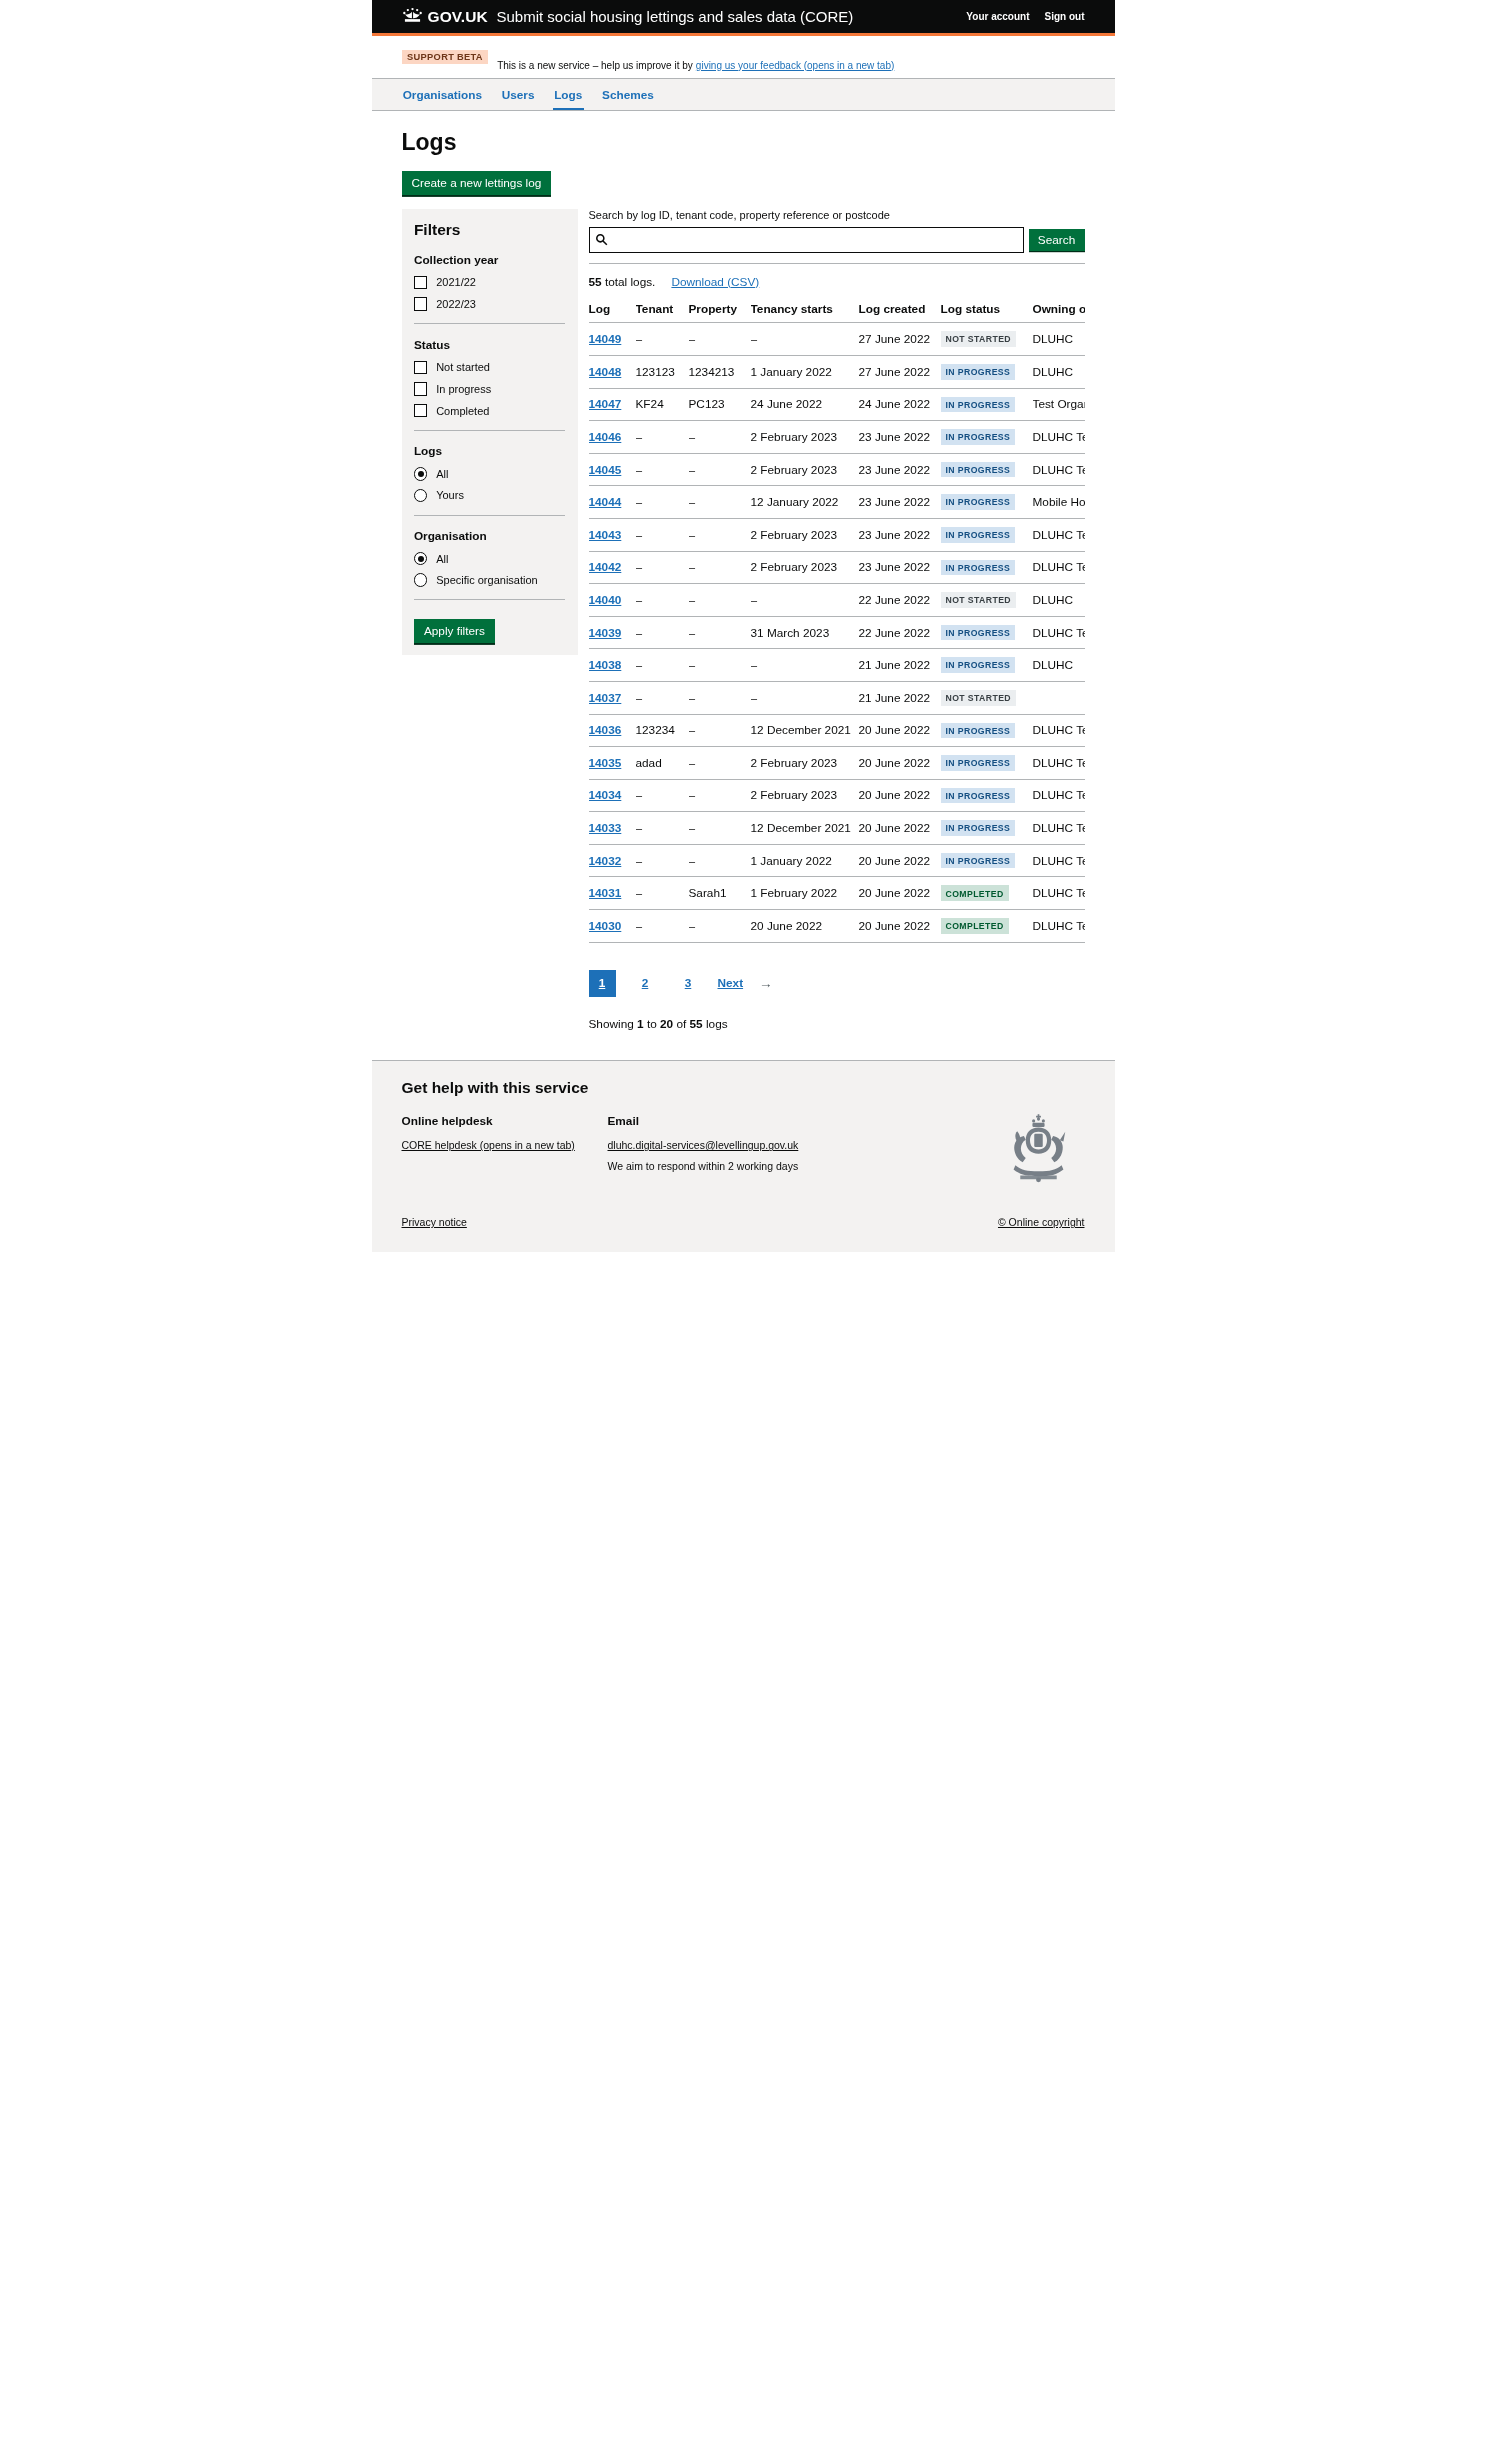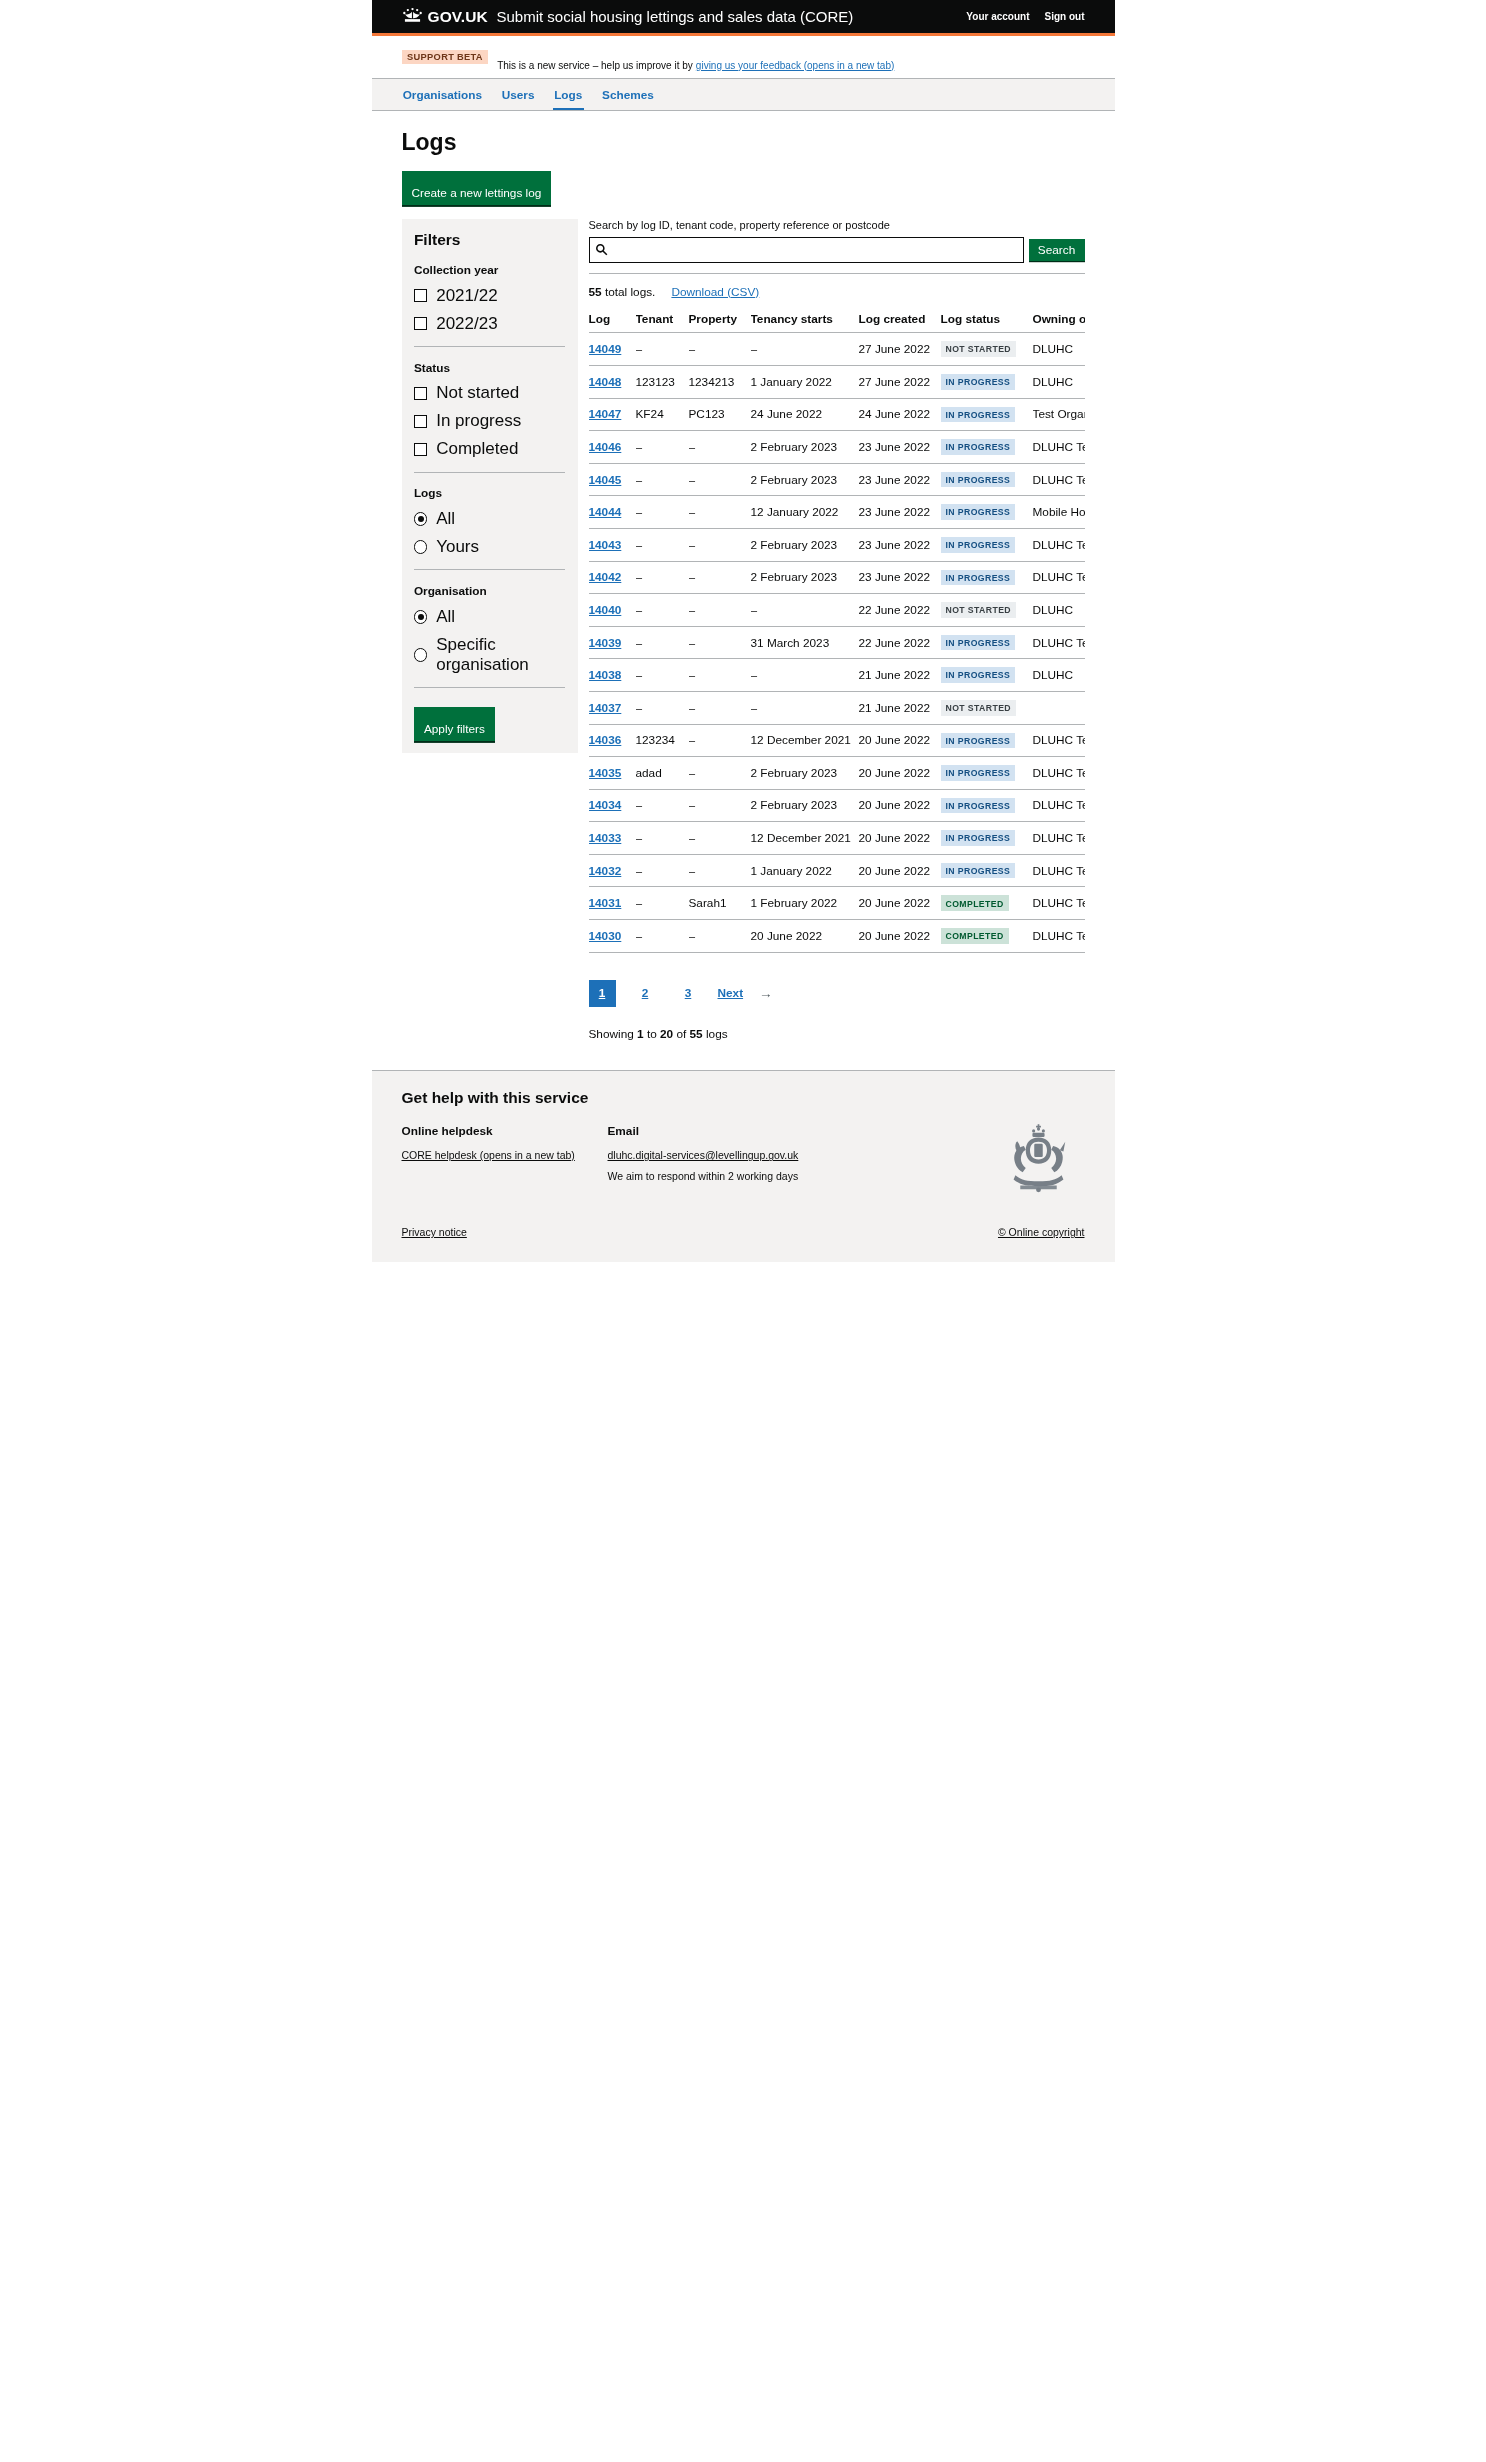--- a/index.html
+++ b/index.html
@@ -38,41 +38,41 @@
     text-decoration: none; margin-right: 17.3px; padding: 1.2px 1.2px 6.2px;
     border-bottom: 2.5px solid transparent;
   }
   .nav-item.active { border-bottom-color: #1d70b8; }
 
   
   h1.page-title { font-size: 23px; font-weight: bold; margin: 18.6px 0 15px; }
 
   .btn-green {
     display: inline-block; background: #00703c; color: #fff; border: none; cursor: pointer;
-    font-family: inherit; font-size: 11.8px; padding: 15px 10px 5px;
+    font-family: inherit; font-size: 11.8px; padding: 5px 10px 5px;
     box-shadow: 0 1.9px 0 #002d18; text-decoration: none;
   }
   .create-btn { margin-bottom: 13.6px; }
 
   
   .main-cols { display: flex; align-items: flex-start; gap: 11px; margin-bottom: 28.5px; }
 
   
   .filters { background: #f3f2f1; width: 176px; flex: 0 0 176px; padding: 12.4px; }
   .filters h2 { font-size: 15.5px; font-weight: bold; margin-bottom: 13.6px; }
   .filter-group-label { font-size: 11.8px; font-weight: bold; margin-bottom: 8.7px; }
   .filter-divider { border: none; border-top: 0.6px solid #b1b4b6; margin: 12.4px 0 13.6px; }
   .opt-row { display: flex; align-items: center; gap: 8.7px; margin-bottom: 8px; cursor: pointer; }
   .chk-box { width: 13.6px; height: 13.6px; background: #fff; border: 1.2px solid #0b0c0c; flex: 0 0 13.6px; }
   .rad-circle {
     width: 13.6px; height: 13.6px; background: #fff; border: 1.2px solid #0b0c0c; border-radius: 50%;
     flex: 0 0 13.6px; display: flex; align-items: center; justify-content: center;
   }
   .rad-circle.checked::after { content: ""; width: 6.2px; height: 6.2px; border-radius: 50%; background: #0b0c0c; }
-  .opt-label { font-size: 17px; }
+  .opt-label { font-size: 11px; }
   .apply-btn { margin-top: 5px; }
 
   
   .results-col { flex: 1 1 auto; min-width: 0; }
   .search-label { font-size: 11px; margin-bottom: 6.2px; }
   .search-row { display: flex; align-items: center; gap: 4.3px; padding-bottom: 10px; border-bottom: 0.6px solid #b1b4b6; }
   .search-box { position: relative; flex: 1 1 auto; }
   .search-box input {
     width: 100%; height: 25.4px; border: 1.2px solid #0b0c0c; font-family: inherit;
     font-size: 11.8px; padding: 0 5px 0 23.5px; outline: none; background: #fff;

